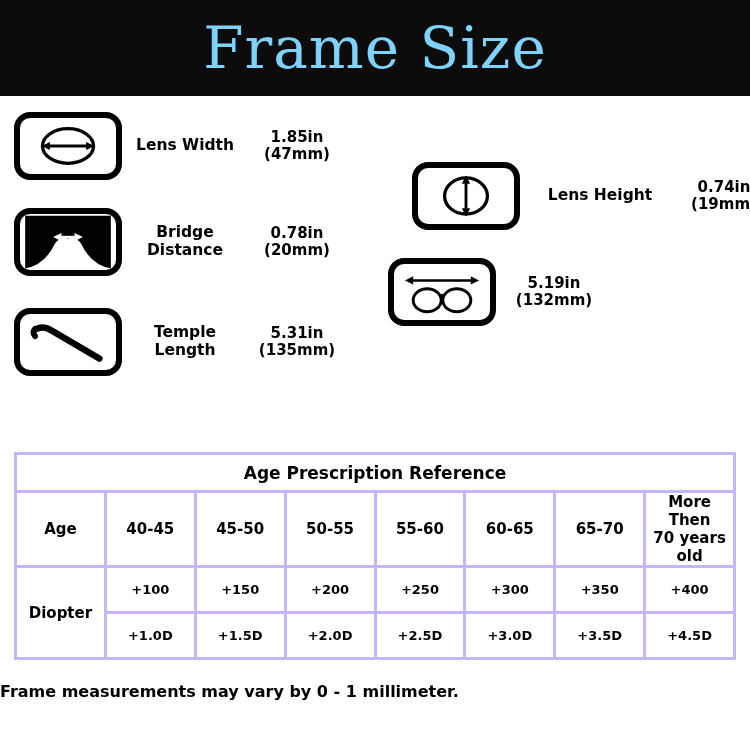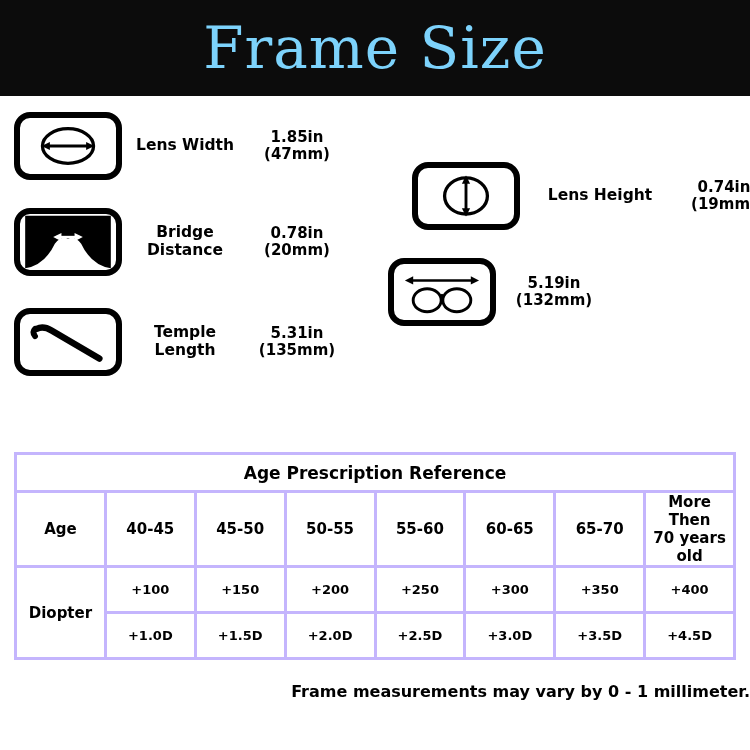--- a/index.html
+++ b/index.html
@@ -117,21 +117,21 @@
   }
   table.ref .diopter-cell {
     font-size: 13px;
   }
 
   .footnote {
     position: absolute;
     left: 0;
     top: 682px;
     width: 750px;
-    text-align: right;
+    text-align: left;
     font-size: 16px;
     font-weight: bold;
   }
 </style>
 </head>
 <body>
 
 <div class="header">
   <div class="header-title">Frame Size</div>
 </div>

